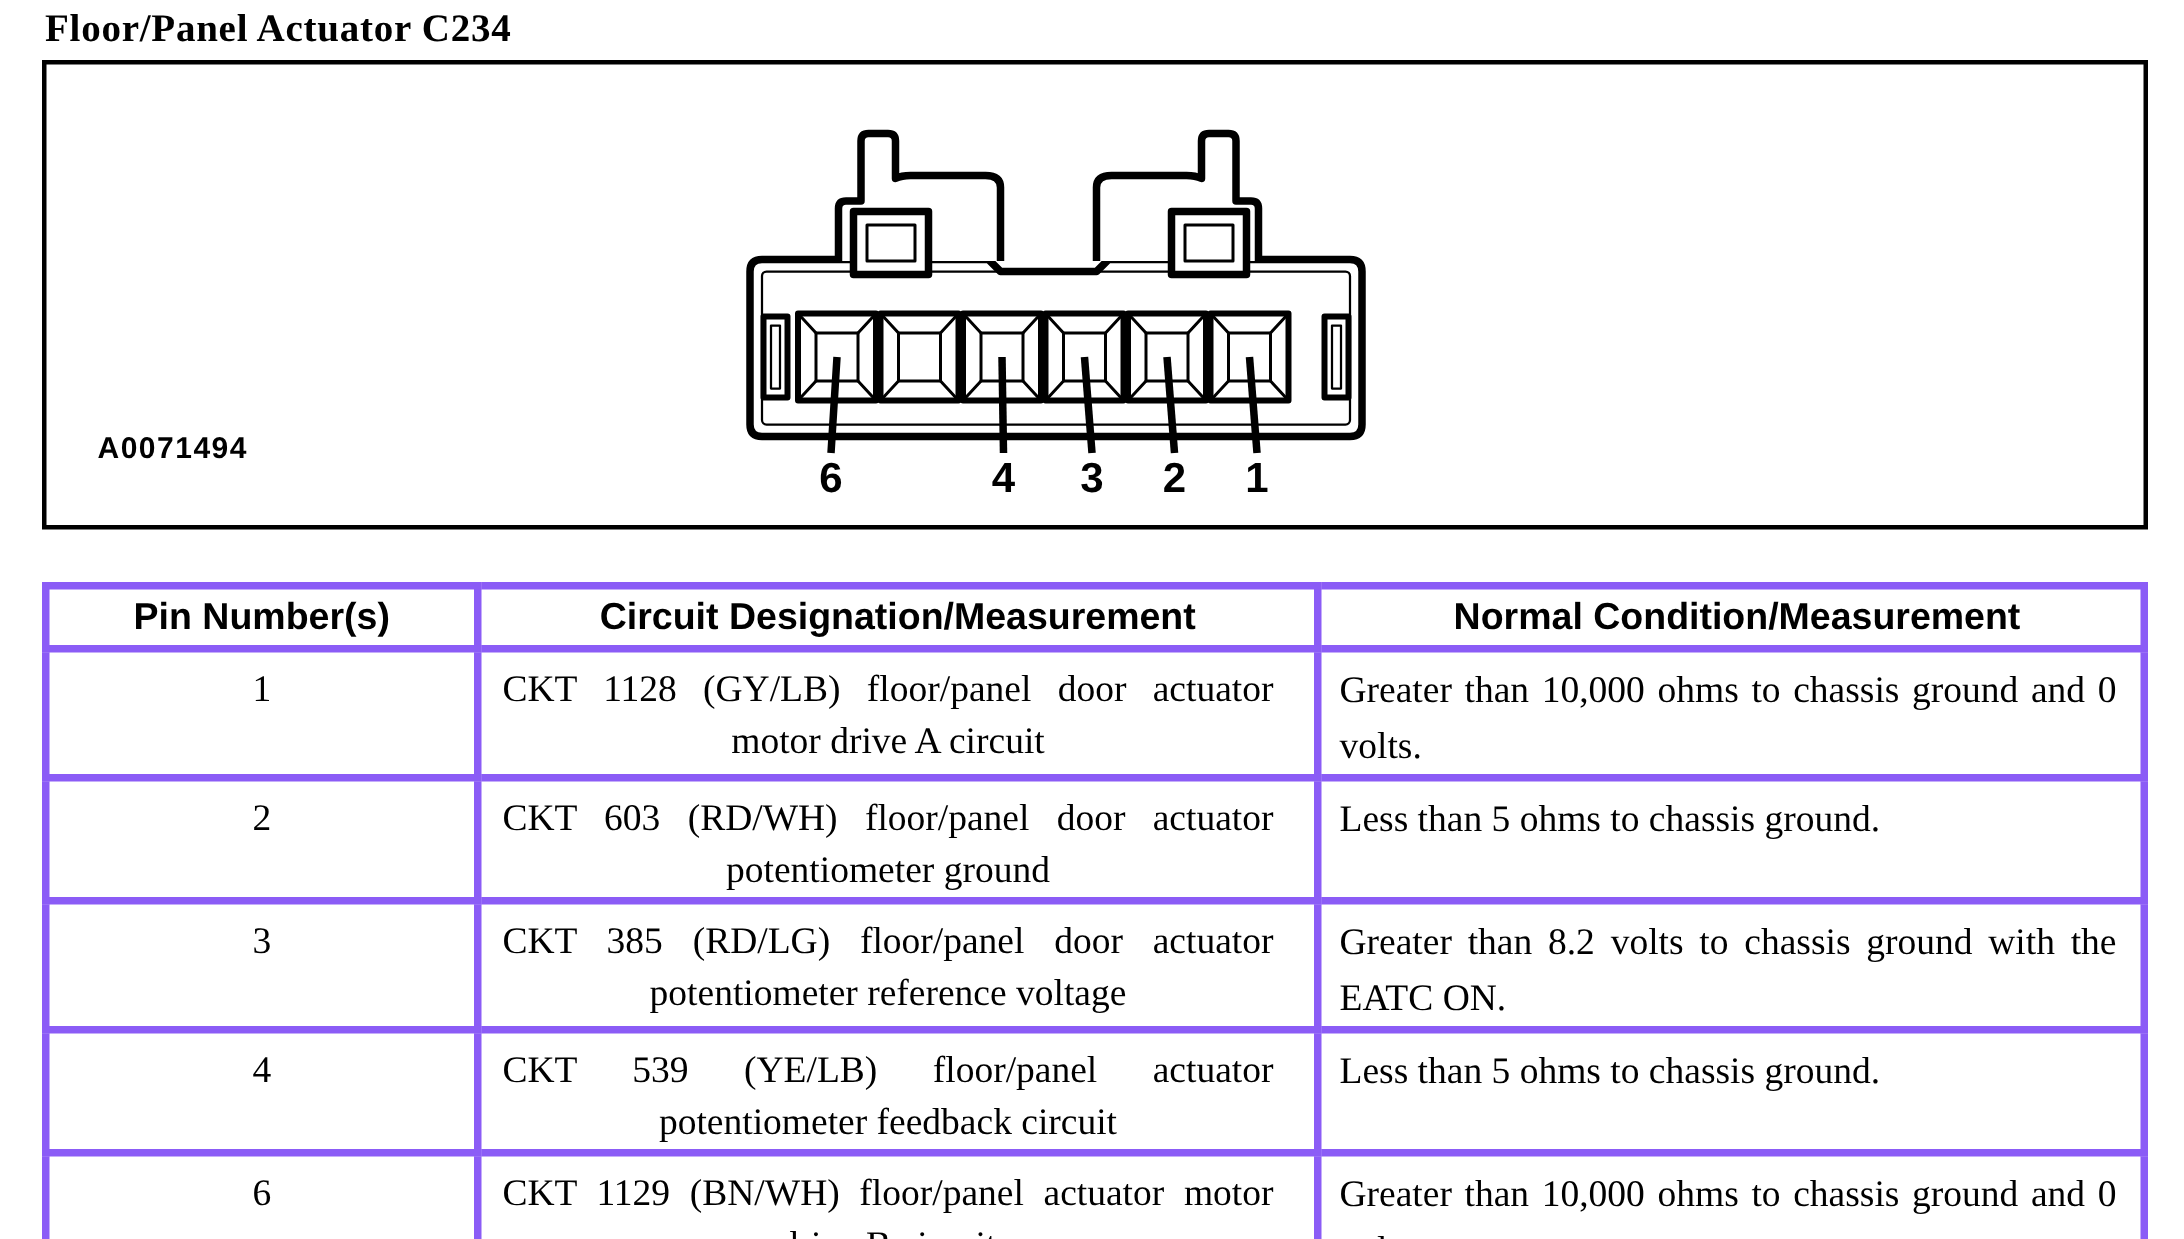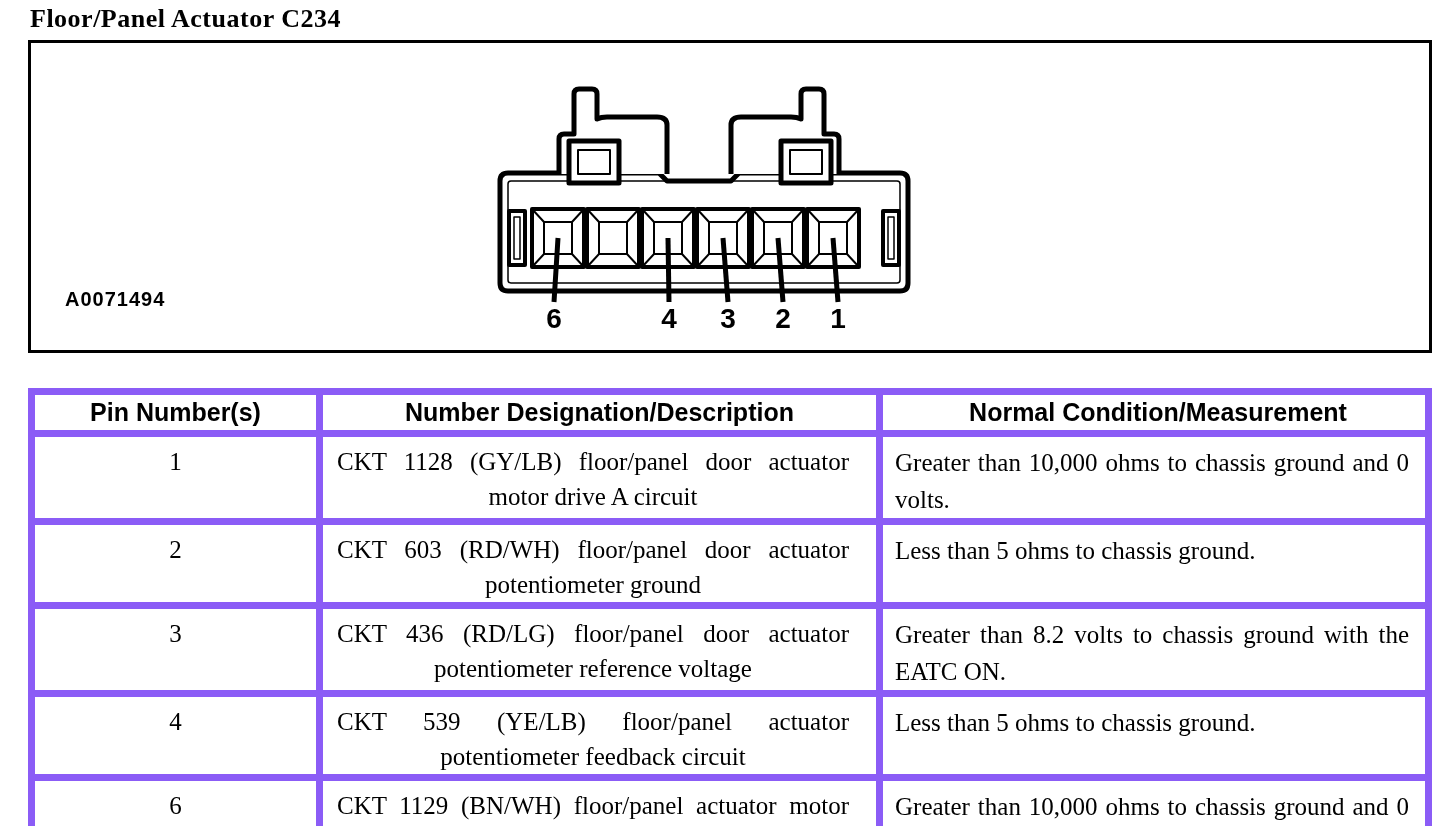--- a/index.html
+++ b/index.html
@@ -21,21 +21,21 @@
     position:absolute; left:34px; top:245px;
     font:bold 20px "Liberation Sans", sans-serif; letter-spacing:1px;
   }
   table.pin-table {
     position:absolute; left:28px; top:388px; width:1404px;
     border-collapse:collapse; table-layout:fixed; background:#fff;
   }
   .pin-table col.c1 { width:288px; }
   .pin-table col.c2 { width:560px; }
   .pin-table th, .pin-table td {
-    border:7px solid #8b5cf6; vertical-align:top; overflow:hidden;
+    border:5px solid #8b5cf6; vertical-align:top; overflow:hidden;
   }
   .pin-table tr { border-top:4px solid #000; border-bottom:4px solid #000; }
   .pin-table th {
     height:42px; font:bold 25px "Liberation Sans", sans-serif;
     text-align:center; vertical-align:middle; padding:2px 4px;
   }
   .pin-table th.col-normal { text-align:center; padding-left:12px; }
   .pin-table td {
     height:75px; font:25px "Liberation Serif", serif; line-height:35px;
     padding-top:7px;
@@ -146,38 +146,38 @@
 
   <table class="pin-table">
     <colgroup>
         <col class="c1">
         <col class="c2">
         <col class="c3">
       </colgroup>
     <thead>
       <tr>
         <th>Pin Number(s)</th>
-        <th>Number Designation/Description</th>
+        <th>Circuit Designation/Measurement</th>
         <th class="col-normal">Normal Condition/Measurement</th>
       </tr>
     </thead>
     <tbody>
       <tr>
         <td class="cell-pin">1</td>
         <td class="cell-circuit">CKT 1128 (GY/LB) floor/panel door actuator motor drive A circuit</td>
         <td class="cell-normal">Greater than 10,000 ohms to chassis ground and 0 volts.</td>
       </tr>
       <tr>
         <td class="cell-pin">2</td>
         <td class="cell-circuit">CKT 603 (RD/WH) floor/panel door actuator potentiometer ground</td>
         <td class="cell-normal">Less than 5 ohms to chassis ground.</td>
       </tr>
       <tr>
         <td class="cell-pin">3</td>
-        <td class="cell-circuit">CKT 436 (RD/LG) floor/panel door actuator potentiometer reference voltage</td>
+        <td class="cell-circuit">CKT 385 (RD/LG) floor/panel door actuator potentiometer reference voltage</td>
         <td class="cell-normal">Greater than 8.2 volts to chassis ground with the EATC ON.</td>
       </tr>
       <tr>
         <td class="cell-pin">4</td>
         <td class="cell-circuit">CKT 539 (YE/LB) floor/panel actuator potentiometer feedback circuit</td>
         <td class="cell-normal">Less than 5 ohms to chassis ground.</td>
       </tr>
       <tr>
         <td class="cell-pin">6</td>
         <td class="cell-circuit">CKT 1129 (BN/WH) floor/panel actuator motor drive B circuit</td>

